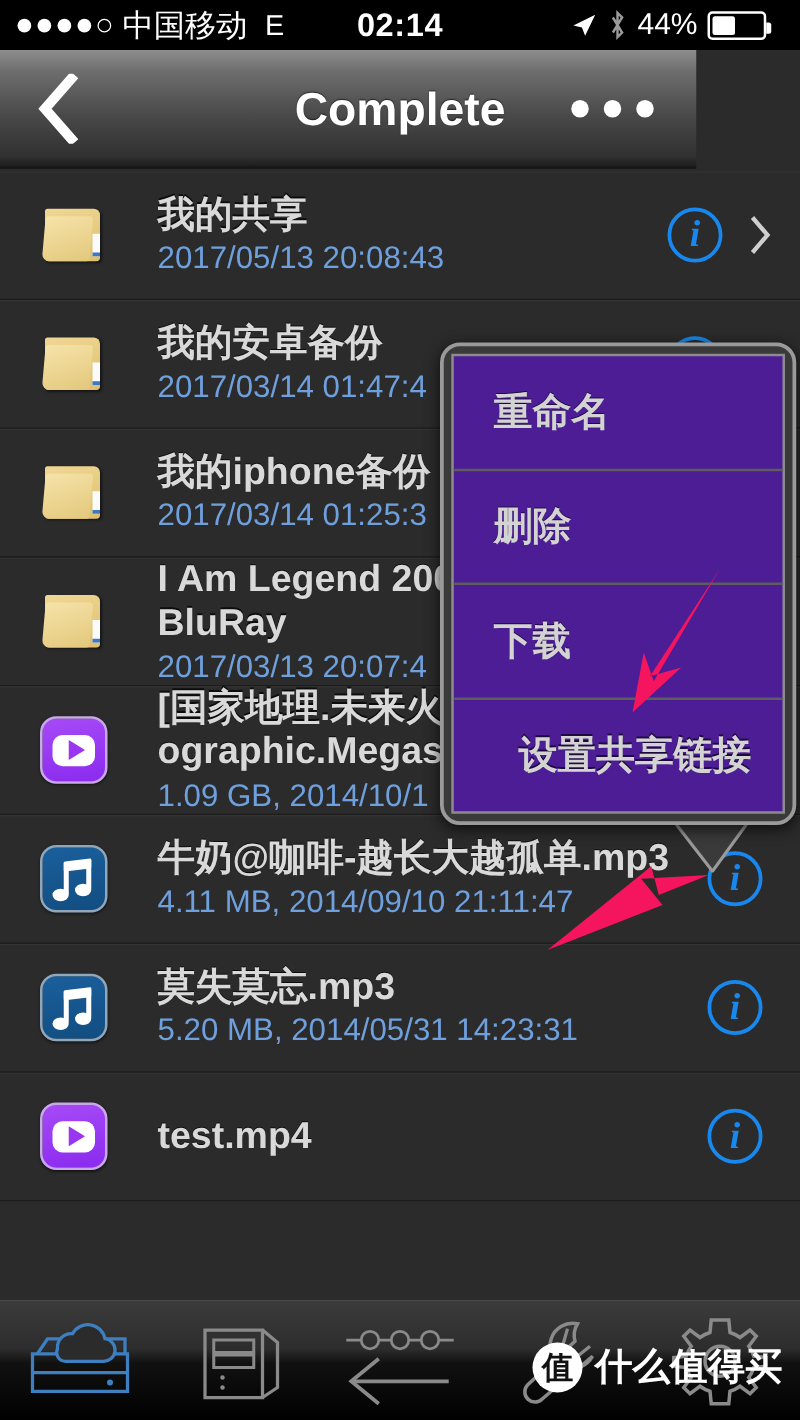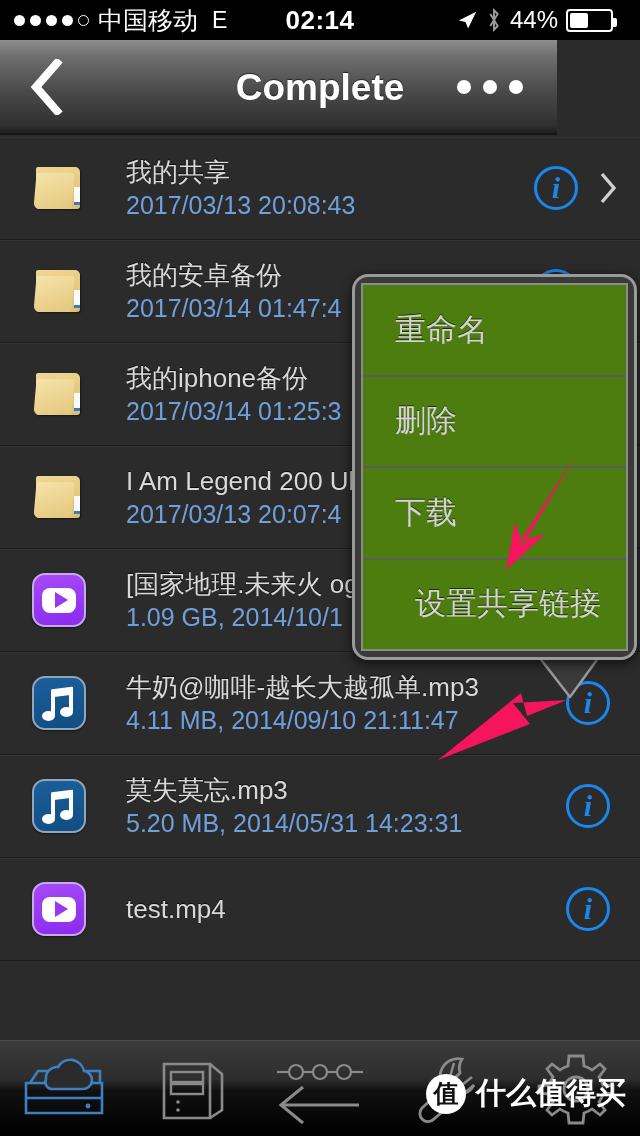--- a/index.html
+++ b/index.html
@@ -63,21 +63,21 @@
   }
   .row{
     position:relative; height:103px; width:640px;
     border-bottom:1px solid #1c1c1c;
     box-shadow:inset 0 1px 0 #343434;
     display:flex; align-items:center;
   }
   .row .ico{ position:absolute; left:32px; top:50%; transform:translateY(-50%); width:54px; height:54px;}
   .row .txt{ position:absolute; left:126px; right:80px; top:50%; transform:translateY(-50%); }
   .row .name{
-    color:#d9d9d9; font-size:26px; font-weight:normal; white-space:nowrap;
+    color:#d9d9d9; font-size:30px; font-weight:bold; white-space:nowrap;
     text-shadow:0 -1px 0 rgba(0,0,0,.7);
     line-height:1.18;
   }
   .row .name.two{ white-space:normal; }
   .row .meta{ color:#6fa0de; font-size:25px; white-space:nowrap; margin-top:3px;}
   .row .info{
     position:absolute; right:62px; top:50%; transform:translateY(-50%);
     width:44px; height:44px; border:3px solid #1888ee; border-radius:50%;
     color:#1888ee; font-size:30px; font-weight:bold; font-style:italic;
     display:flex; align-items:center; justify-content:center;
@@ -140,22 +140,22 @@
   .musico .head2{ left:26px; top:29px;}
 
   
   .popup{
     position:absolute; left:352px; top:274px; width:285px; height:386px;
     background:#3a3a3a; border:3px solid #9a9a9a; border-radius:16px;
     box-shadow:0 3px 12px rgba(0,0,0,.7);
     padding:6px;
   }
   .popup-inner{
-    width:100%; height:100%; border:2px solid #8c8c8c; background:#4d7c0f;
-    display:flex; flex-direction:column;
+    width:100%; height:100%; border:2px solid #8c8c8c; background:#4c1d95;
+    display:flex; flex-direction:column;font-weight:bold;
   }
   .menu-item{
     flex:1; display:flex; align-items:center;
     padding-left:32px;
     color:#d3d3d3; font-size:31px;
     border-bottom:2px solid #5d5d5d;
     text-shadow:0 -1px 0 rgba(0,0,0,.6);
   }
   .menu-item:last-child{ border-bottom:none;margin-left:20px; }
   .popup-tail{
@@ -235,21 +235,21 @@
   <div class="row">
     <div class="ico">
       <div class="folder">
           <div class="back"></div>
           <div class="front"></div>
           <div class="tabmark"></div>
         </div>
     </div>
     <div class="txt">
       <div class="name">我的共享</div>
-      <div class="meta">2017/03/13 20:08:43</div>
+      <div class="meta">2017/05/13 20:08:43</div>
     </div>
     <div class="info">i</div>
     <svg class="chev" viewBox="0 0 20 34">
       <path d="M4 3 L16 17 L4 31" fill="none" stroke="#cfcfcf" stroke-width="3.4"></path>
     </svg>
   </div>
 
   <div class="row">
     <div class="ico">
       <div class="folder">

